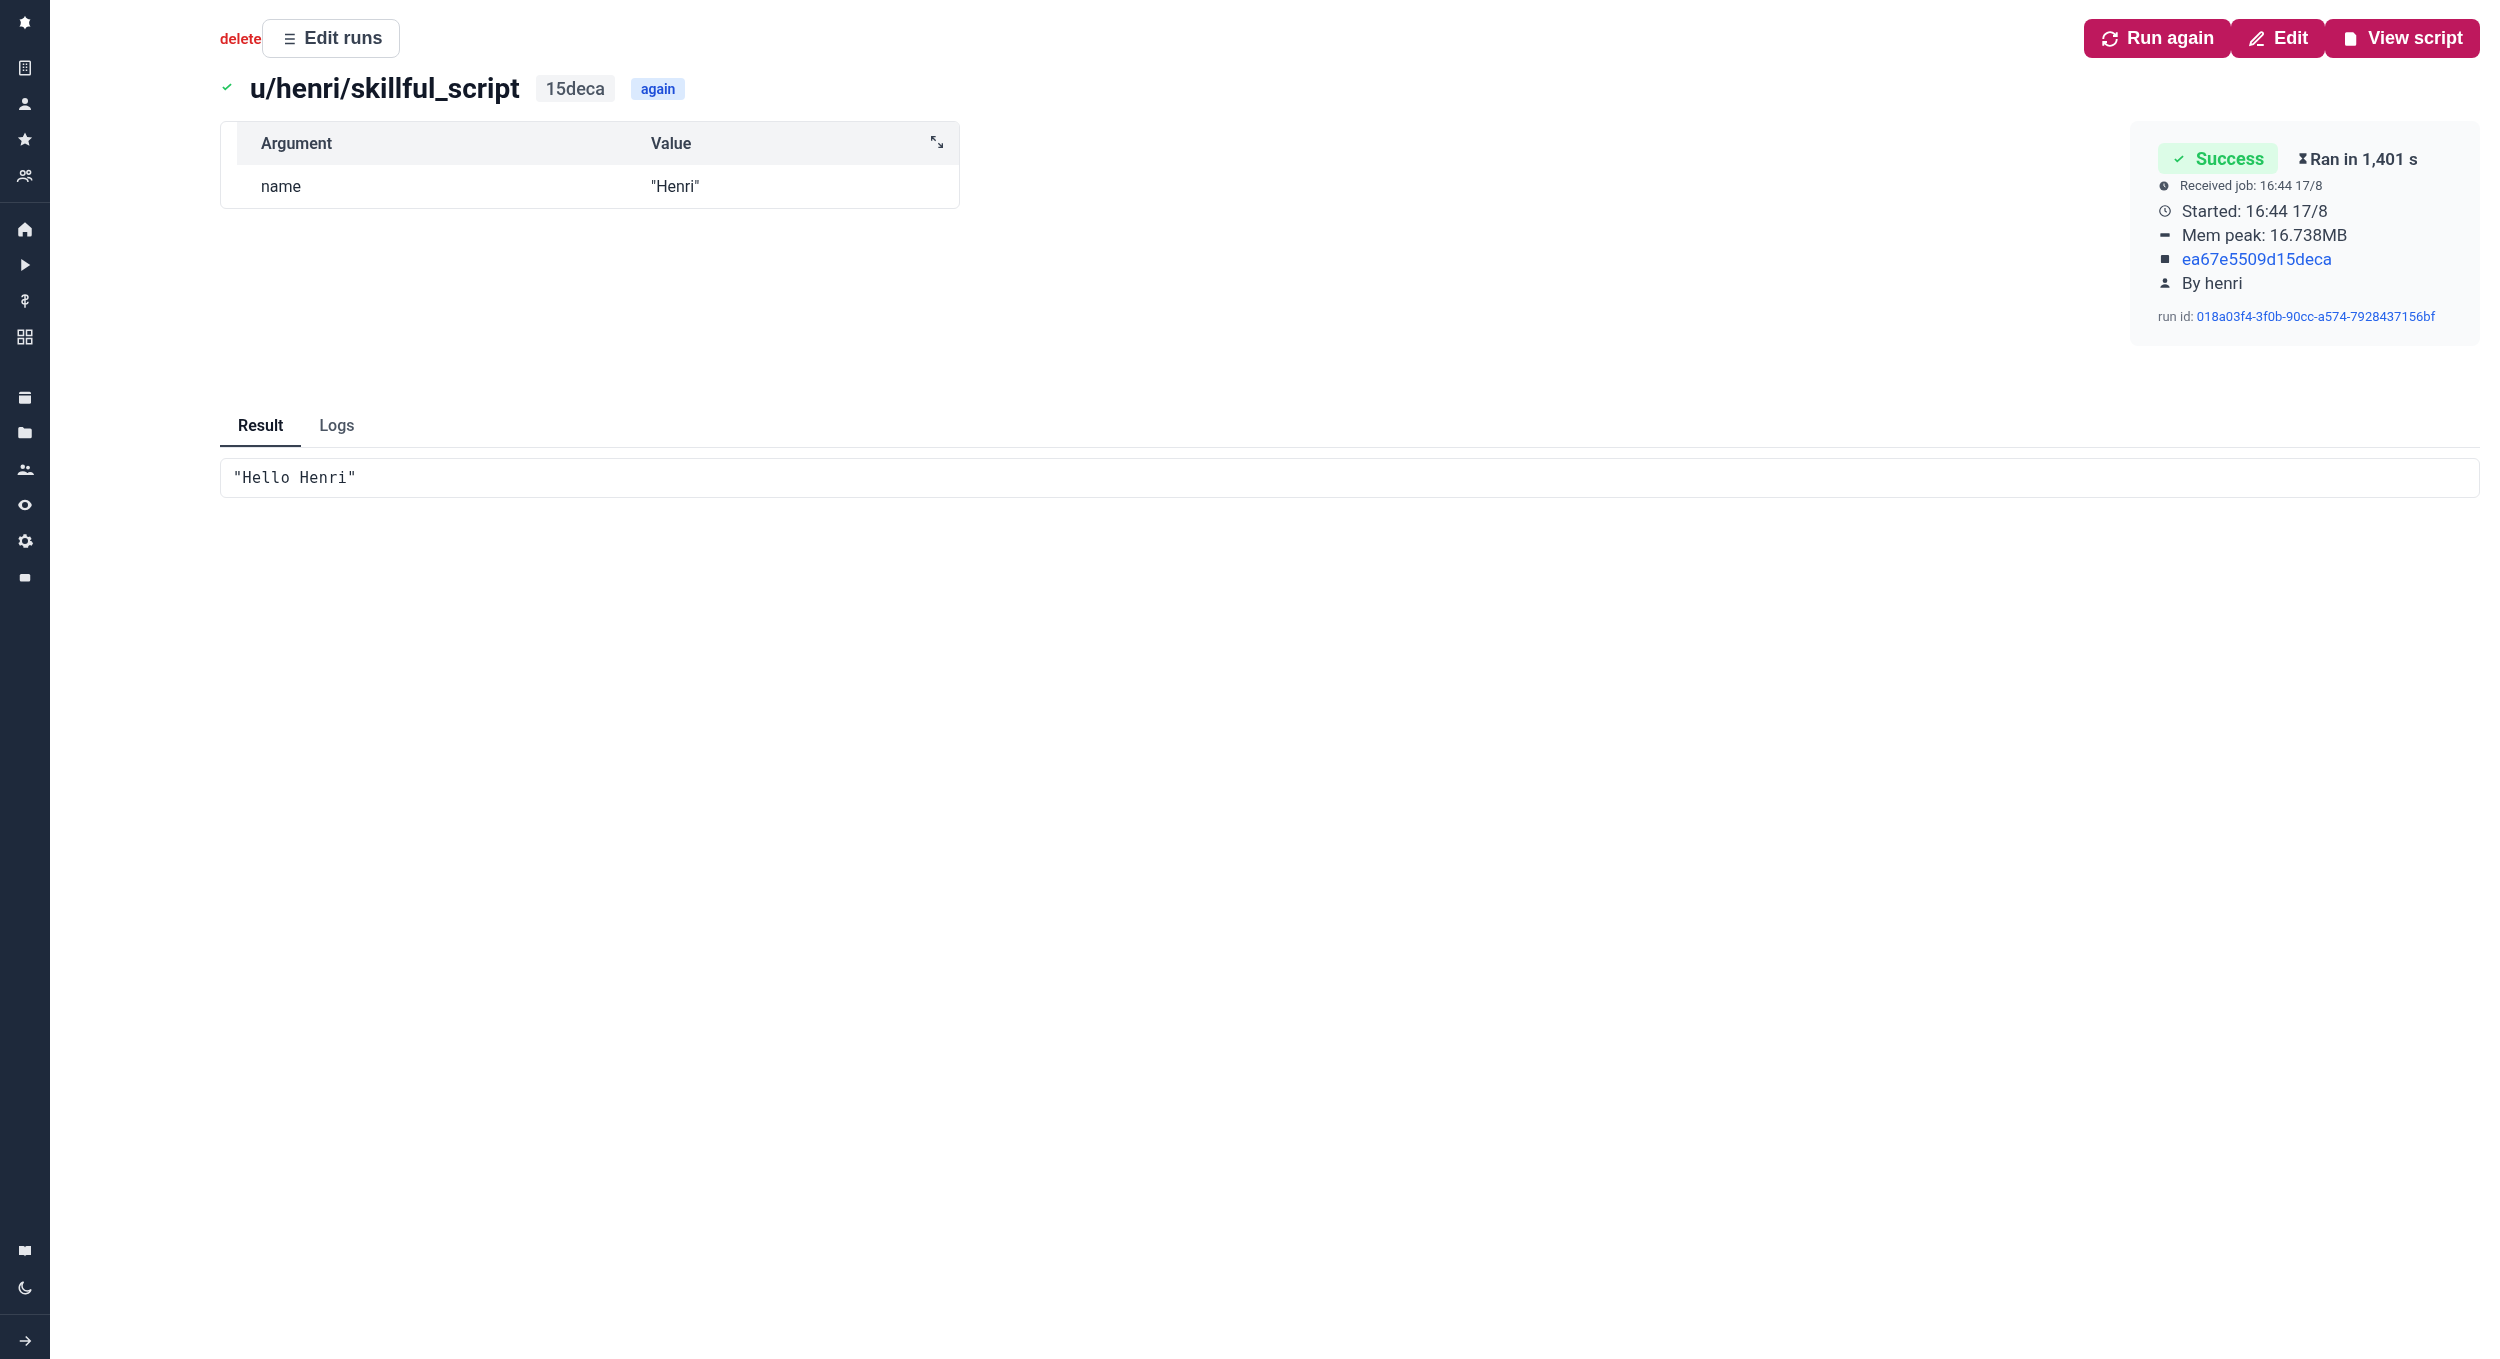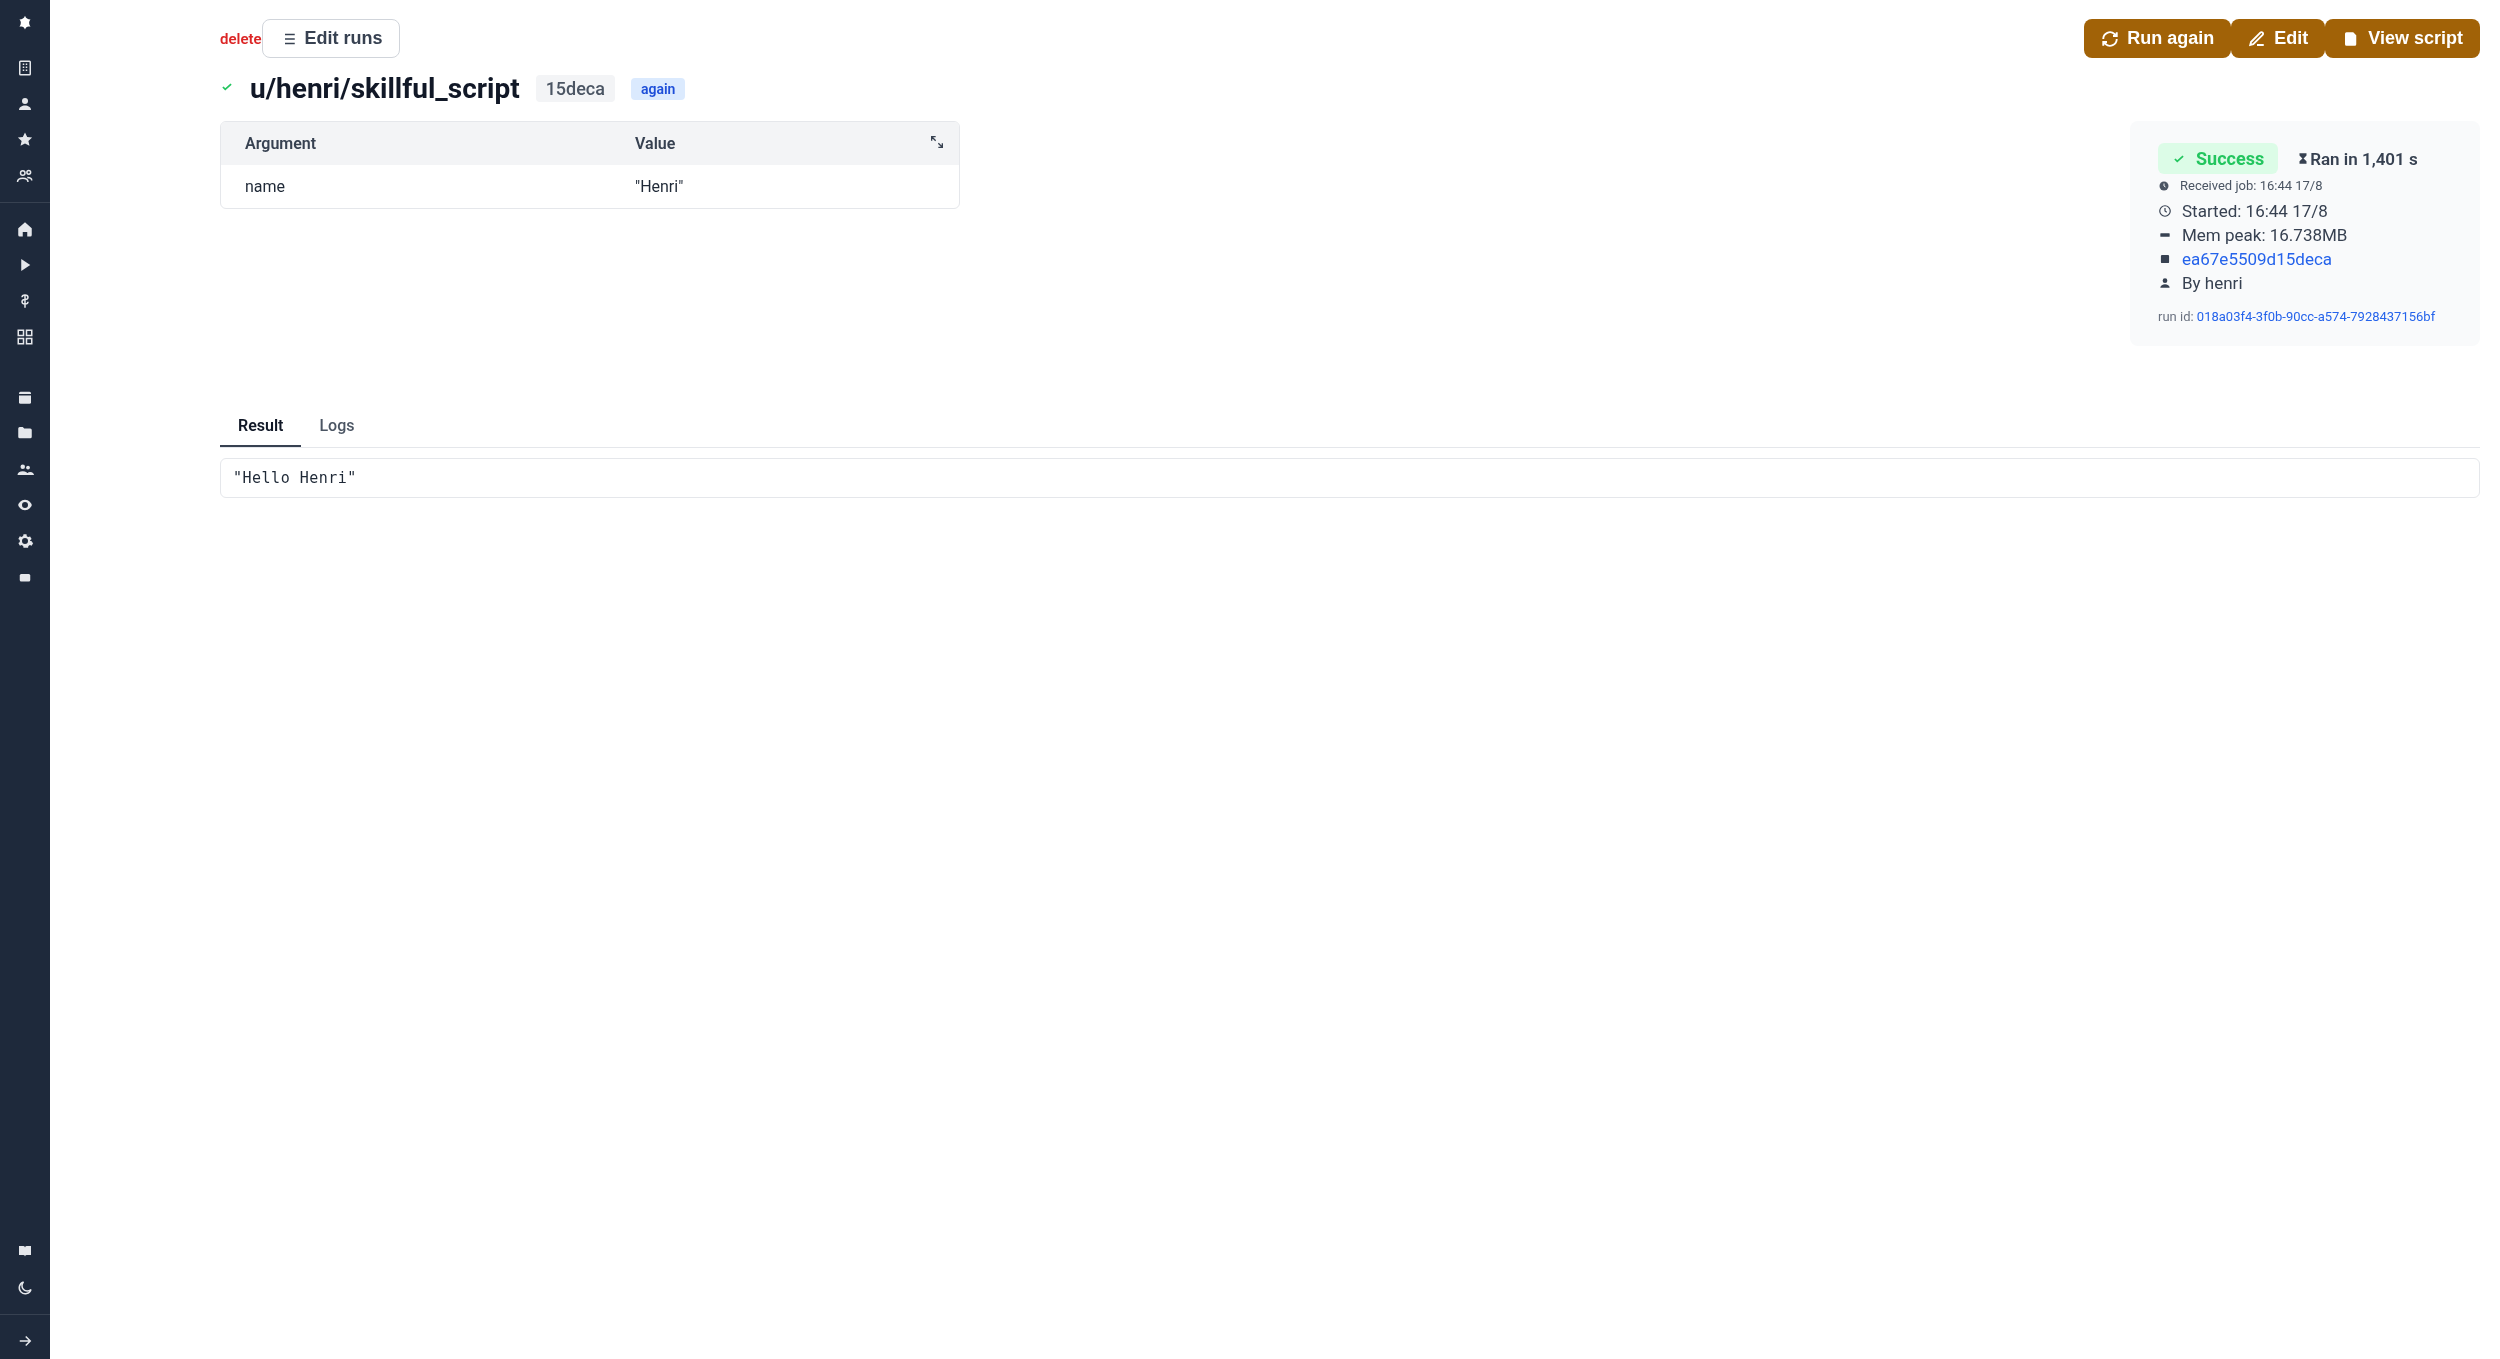--- a/index.html
+++ b/index.html
@@ -21,36 +21,36 @@
 
 
 .main { margin-left:50px; padding: 0 20px 40px 20px; }
 
 
 .topbar { display:flex; align-items:center; gap:0; padding: 12px 0 14px 150px; margin-top: 7px; }
 .delete-link { color:#dc2626; font-weight:600; font-size:15px; cursor:pointer; }
 .btn { display:inline-flex; align-items:center; gap:8px; padding:8px 16px; border-radius:8px; font-size:18px; font-weight:600; cursor:pointer; border:1px solid transparent; }
 .btn svg { width:18px; height:18px; }
 .btn-outline { background:#fff; border-color:#d1d5db; color:#374151; }
-.btn-primary { background:#a16207; color:#fff; }
+.btn-primary { background:#be185d; color:#fff; }
 .spacer { flex:1; }
 
 
 .heading-row { display:flex; align-items:center; gap:16px; padding-left:150px; margin-bottom:16px; }
 .heading-row .check { color:#22c55e; }
 .heading-row .check svg { width:14px; height:14px; }
 .title { font-size:28px; font-weight:700; color:#111827; }
 .badge-hash { background:#f3f4f6; color:#4b5563; padding:3px 10px; border-radius:4px; font-size:18px; font-weight:500; }
 .badge-script { background:#dbeafe; color:#1d4ed8; padding:3px 10px; border-radius:4px; font-size:14px; font-weight:600; }
 
 
 .content-row { display:flex; gap:40px; padding-left:150px; padding-right:0; align-items:flex-start; }
 
 
-.args-table { border:1px solid #e5e7eb; border-radius:6px; overflow:hidden; width:740px; }
+.args-table { border:1px solid #e5e7eb; border-radius:6px; overflow:hidden; width:740px;padding-left:16px; }
 .args-table .head { display:flex; background:#f3f4f6; padding:12px 24px; font-weight:600; color:#374151; position:relative; }
 .args-table .col-arg { flex:0 0 390px; }
 .args-table .col-val { flex:1; }
 .args-table .expand { position:absolute; right:14px; top:50%; transform:translateY(-50%); color:#374151; cursor:pointer; }
 .args-table .expand svg { width:16px; height:16px; }
 .args-table .row { display:flex; padding:12px 24px; }
 
 
 .details { background:#f9fafb; border-radius:8px; padding:22px 28px; width:350px; margin-left:auto; margin-right: 0; }
 .details .status-row { display:flex; align-items:center; gap:18px; margin-bottom:0; }

